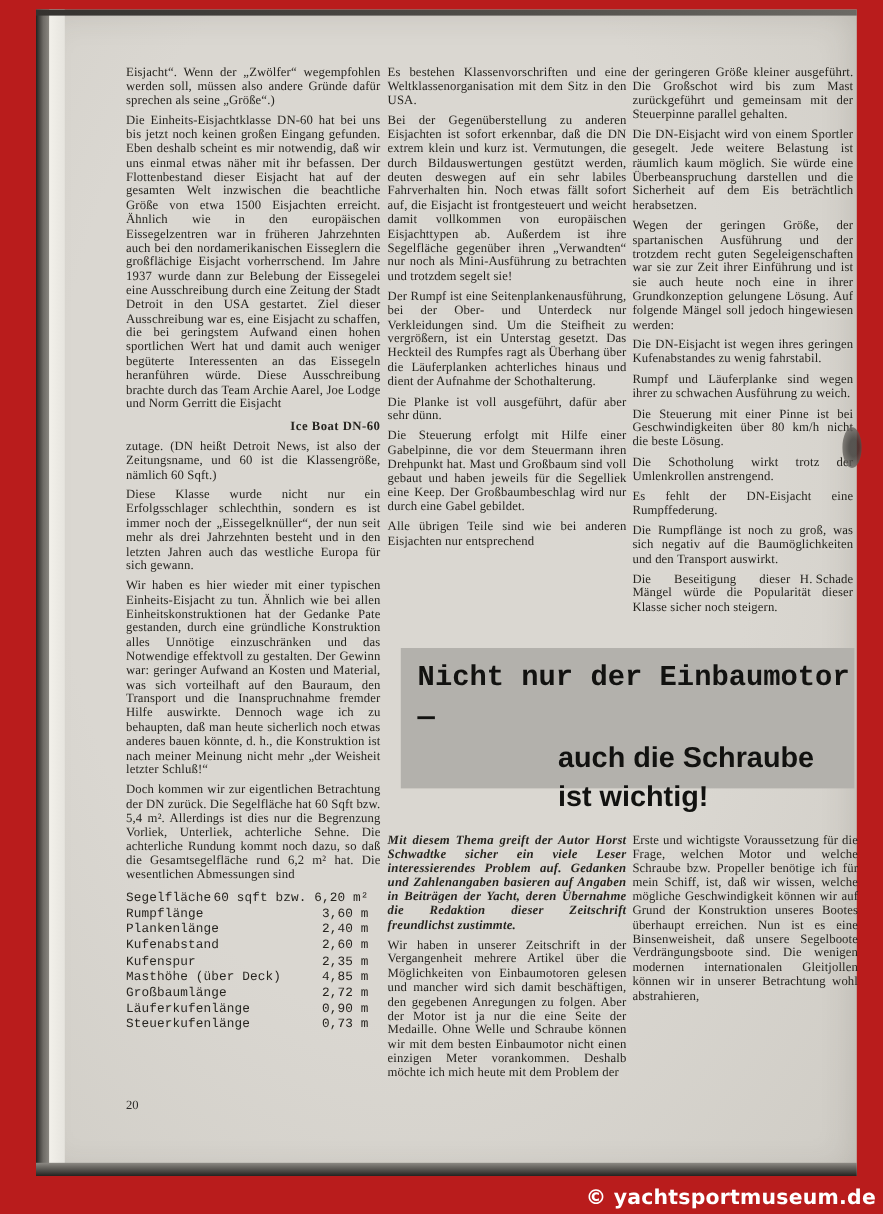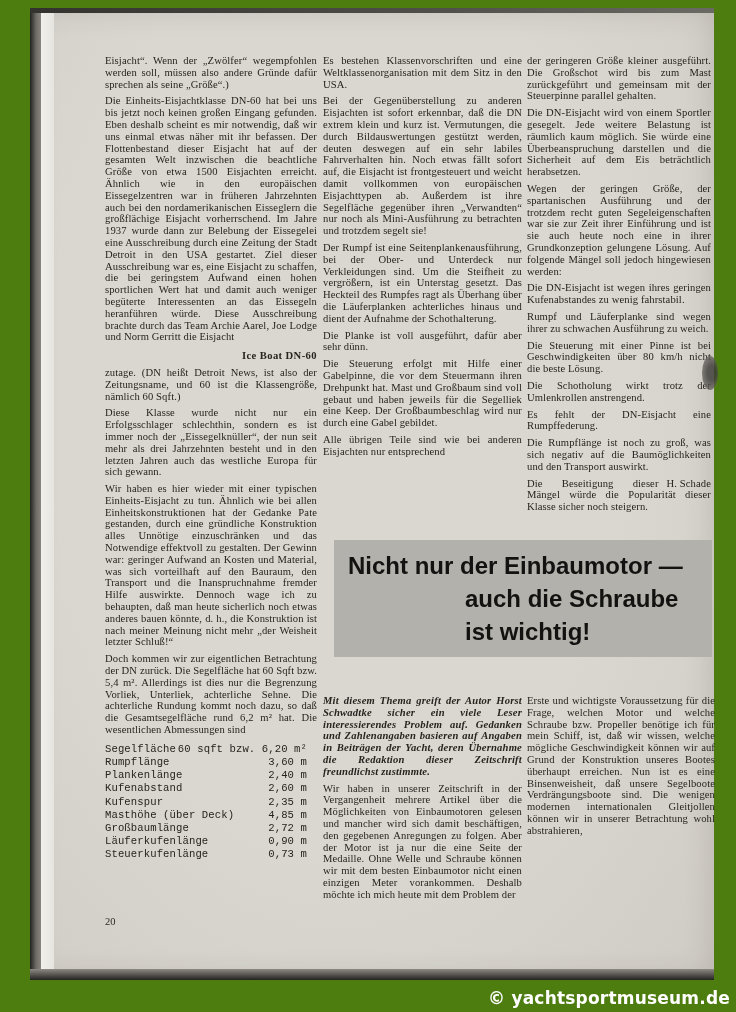--- a/index.html
+++ b/index.html
@@ -1,18 +1,18 @@
 <!DOCTYPE html>
 <html lang="de"><head>
 <meta charset="utf-8">
 <style>
   html,body{margin:0;padding:0;}
   body{width:736px;height:1012px;background:#000;overflow:hidden;
        font-family:"Liberation Serif", serif;}
-  .canvas{position:relative;width:736px;height:1012px;background:#4d7c0f;}
+  .canvas{position:relative;width:736px;height:1012px;background:#b91c1c;}
 
   
   .page{position:absolute;left:30px;top:8px;width:684px;height:972px;
         background:radial-gradient(ellipse at 45% 40%, #dad7d1 55%, #cfccc5 100%);
         box-shadow:inset 0 0 30px rgba(60,55,45,.18);}
   .edge-grain-left{position:absolute;left:0;top:0;bottom:0;width:11px;
         background:linear-gradient(to right,#23221f,#6e6b66 55%,#8a8781);}
   .paper-sliver{position:absolute;left:11px;top:0;bottom:8px;width:13px;
         background:linear-gradient(to right,#f2f0ea,#e6e4de);}
   .edge-grain-top{position:absolute;left:0;right:0;top:0;height:5px;
@@ -43,21 +43,21 @@
 
   .author{float:right;padding-left:8px;}
 
   .italic-intro{font-style:italic;font-weight:bold;letter-spacing:.2px;}
 
   
   .headline-box{position:absolute;left:304px;top:532px;width:378px;height:117px;
         background:#b3b1ac;color:#121210;
         font-family:"Liberation Sans", sans-serif;font-weight:bold;
         font-size:24px;line-height:33px;padding-top:9px;box-sizing:border-box;}
-  .hl1{margin-left:14px;}
+  .hl1{margin-left:14px;font-family:Liberation Mono, monospace;}
   .hl2{margin-left:131px;}
   .hl3{margin-left:131px;}
 
   .page-number{position:absolute;left:75px;top:908px;font-size:10.5px;color:#2a2927;}
 
   .watermark{position:absolute;right:6px;bottom:4px;color:#ffffff;
         font-family:"DejaVu Sans", sans-serif;font-weight:bold;font-size:17px;
         letter-spacing:.2px;}
 </style>
 </head>

